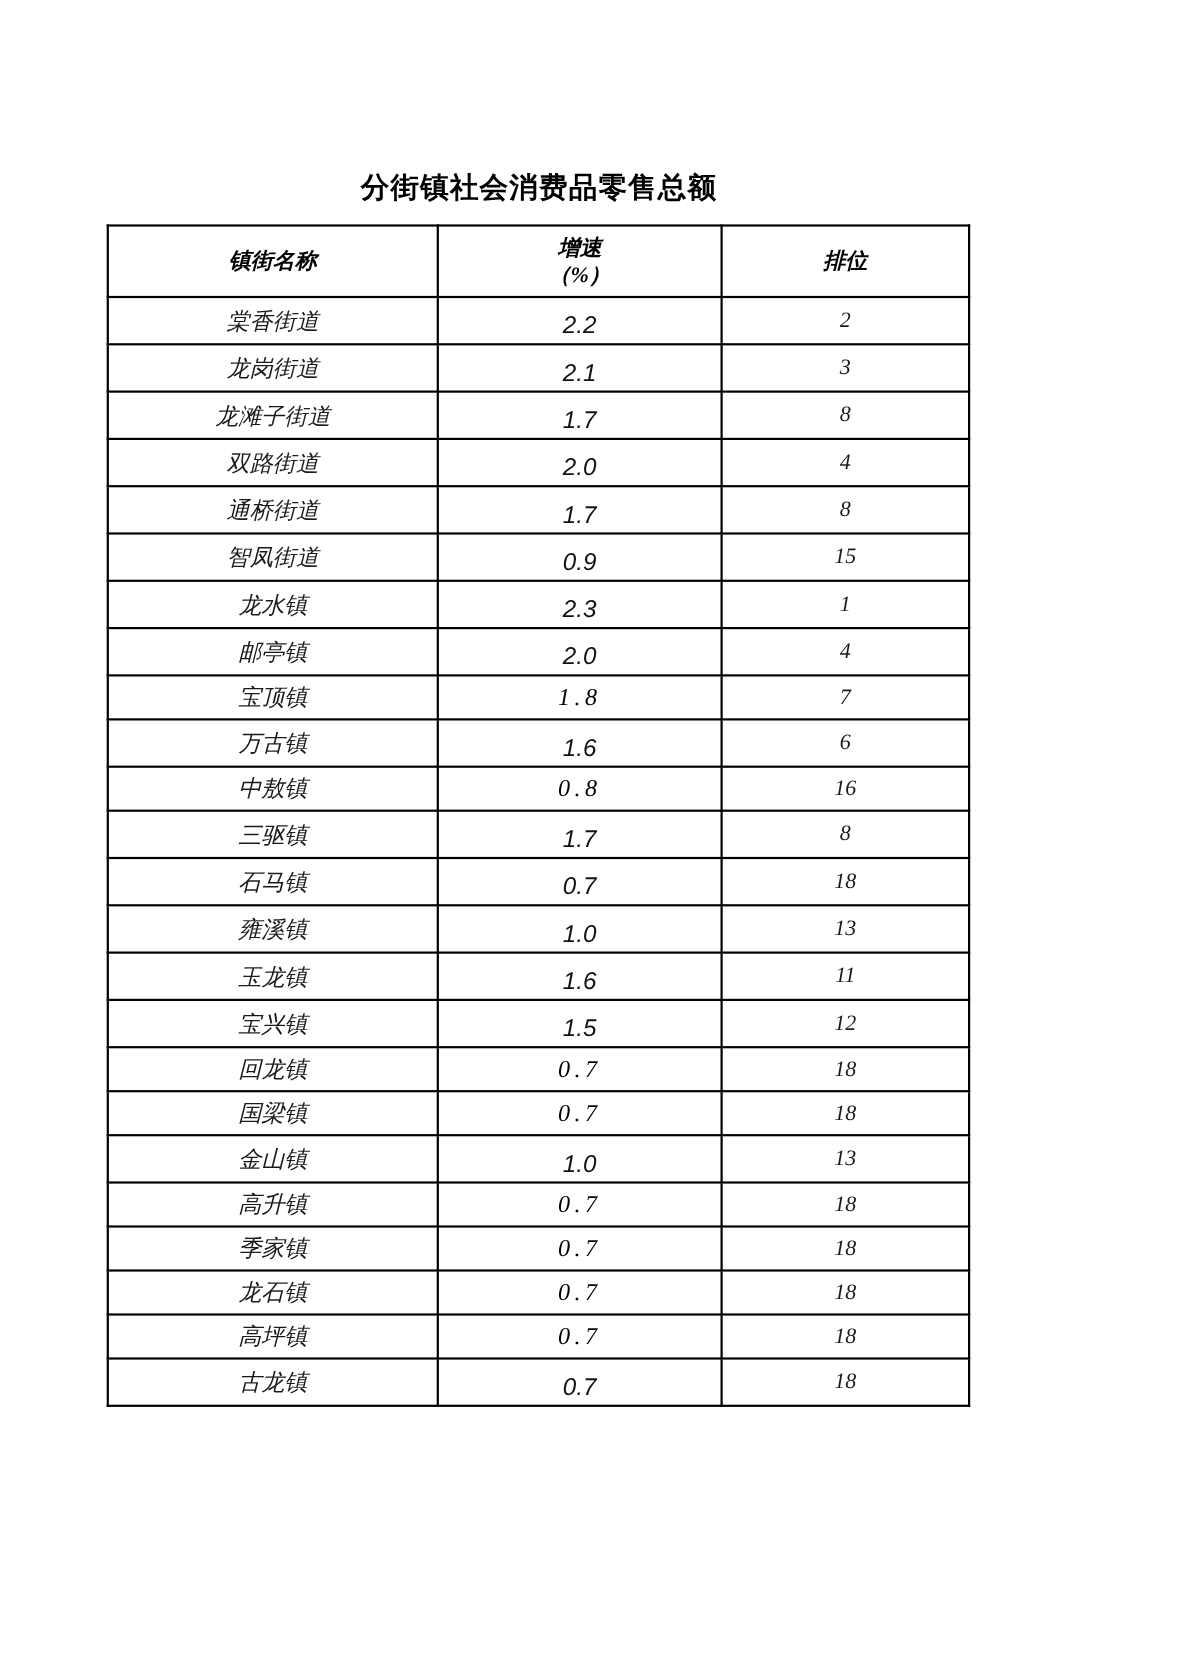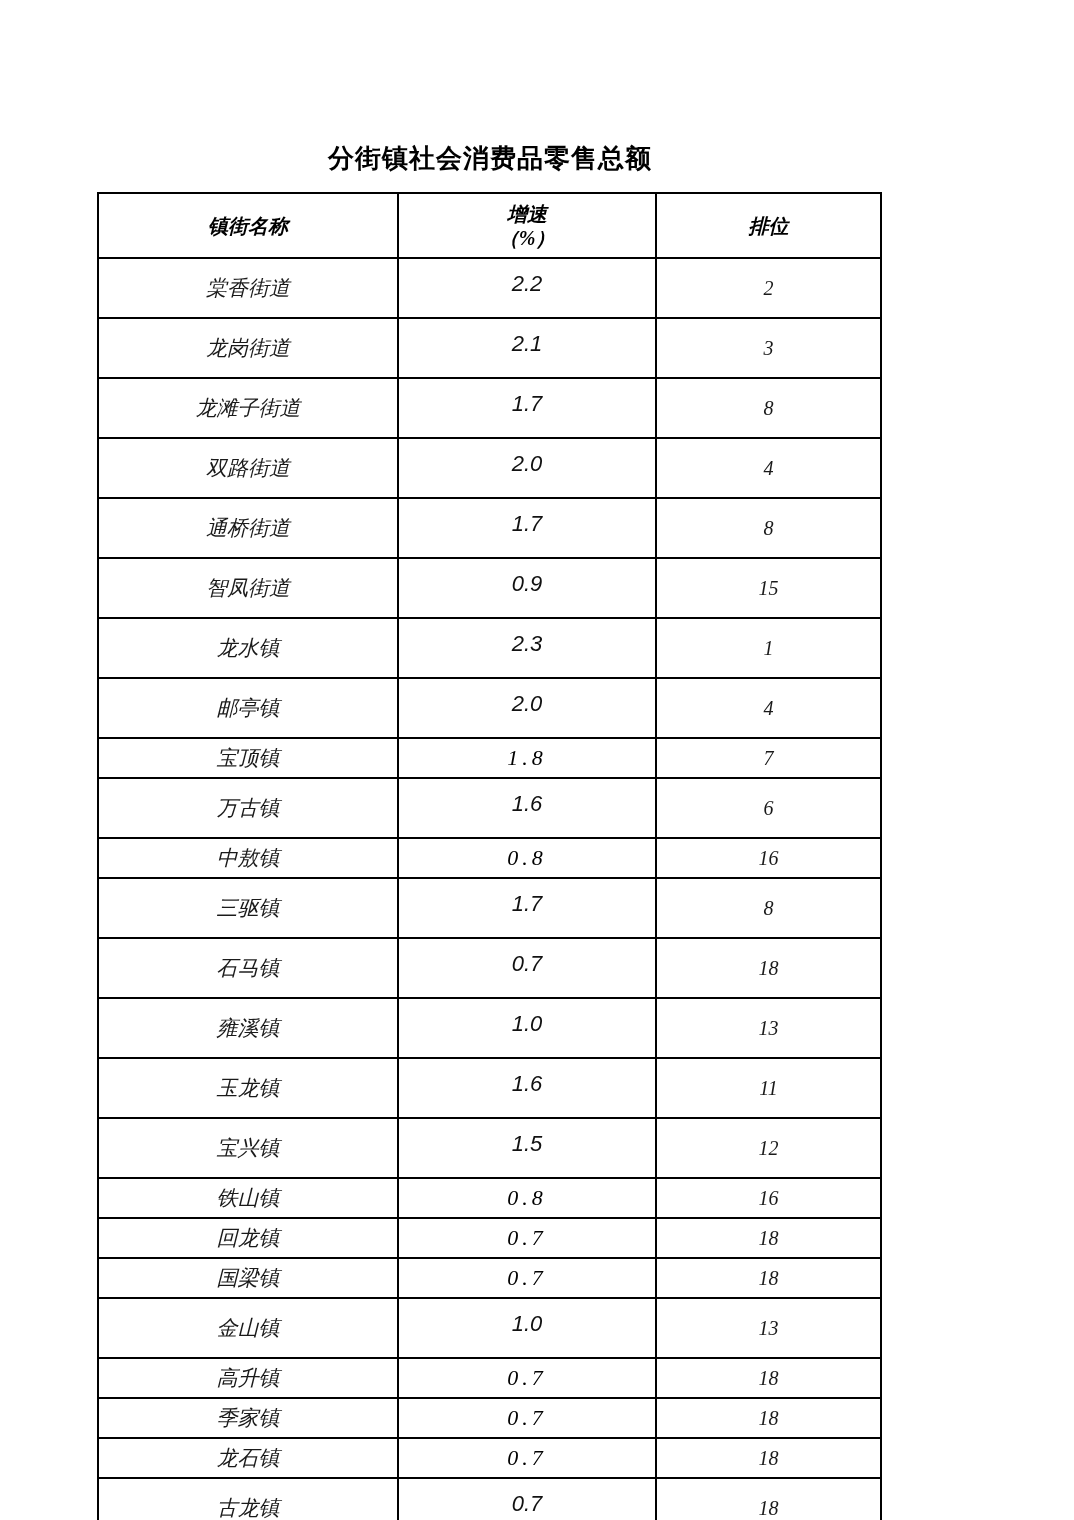--- a/index.html
+++ b/index.html
@@ -16,21 +16,21 @@
     font-family: "Liberation Serif", "DejaVu Serif", serif;
     color: #000000;
   }
   .content {
     position: absolute;
     left: 97px;
     top: 146px;
     width: 786px;
   }
   .doc-title {
-    margin: 0 0 20px 0;
+    margin: 12px 0 20px 0;
     text-align: center;
     font-size: 26px;
     line-height: 26px;
     font-weight: bold;
     letter-spacing: 1px;
     color: #000000;
   }
   table.data-table {
     width: 783px;
     border-collapse: collapse;
@@ -58,21 +58,21 @@
     font-family: "Liberation Serif", "DejaVu Serif", serif;
     font-size: 21px;
     vertical-align: middle;
     color: #1a1a1a;
     border-radius: 18px;
   }
   .growth-cell.sans {
     font-family: "Liberation Sans", "DejaVu Sans", sans-serif;
     font-size: 22px;
     vertical-align: bottom;
-    padding-bottom: 20px;
+    padding-bottom: 3px;
     color: #111111;
   }
   .growth-cell.serif {
     font-family: "Liberation Serif", "DejaVu Serif", serif;
     font-size: 22px;
     vertical-align: middle;
     letter-spacing: 4px;
     color: #000000;
   }
   .rank-cell {
@@ -182,25 +182,20 @@
     <td class="name-cell">玉龙镇</td>
     <td class="growth-cell sans">1.6</td>
     <td class="rank-cell">11</td>
   </tr>
           <tr>
     <td class="name-cell">宝兴镇</td>
     <td class="growth-cell sans">1.5</td>
     <td class="rank-cell">12</td>
   </tr>
           <tr>
-    <td class="name-cell">铁山镇</td>
-    <td class="growth-cell serif">0.8</td>
-    <td class="rank-cell">16</td>
-  </tr>
-          <tr>
     <td class="name-cell">回龙镇</td>
     <td class="growth-cell serif">0.7</td>
     <td class="rank-cell">18</td>
   </tr>
           <tr>
     <td class="name-cell">国梁镇</td>
     <td class="growth-cell serif">0.7</td>
     <td class="rank-cell">18</td>
   </tr>
           <tr>
@@ -217,20 +212,25 @@
     <td class="name-cell">季家镇</td>
     <td class="growth-cell serif">0.7</td>
     <td class="rank-cell">18</td>
   </tr>
           <tr>
     <td class="name-cell">龙石镇</td>
     <td class="growth-cell serif">0.7</td>
     <td class="rank-cell">18</td>
   </tr>
           <tr>
+    <td class="name-cell">高坪镇</td>
+    <td class="growth-cell serif">0.7</td>
+    <td class="rank-cell">18</td>
+  </tr>
+          <tr>
     <td class="name-cell">古龙镇</td>
     <td class="growth-cell sans">0.7</td>
     <td class="rank-cell">18</td>
   </tr>
         </tbody>
     </table>
 
   </div>
 </div>
 

